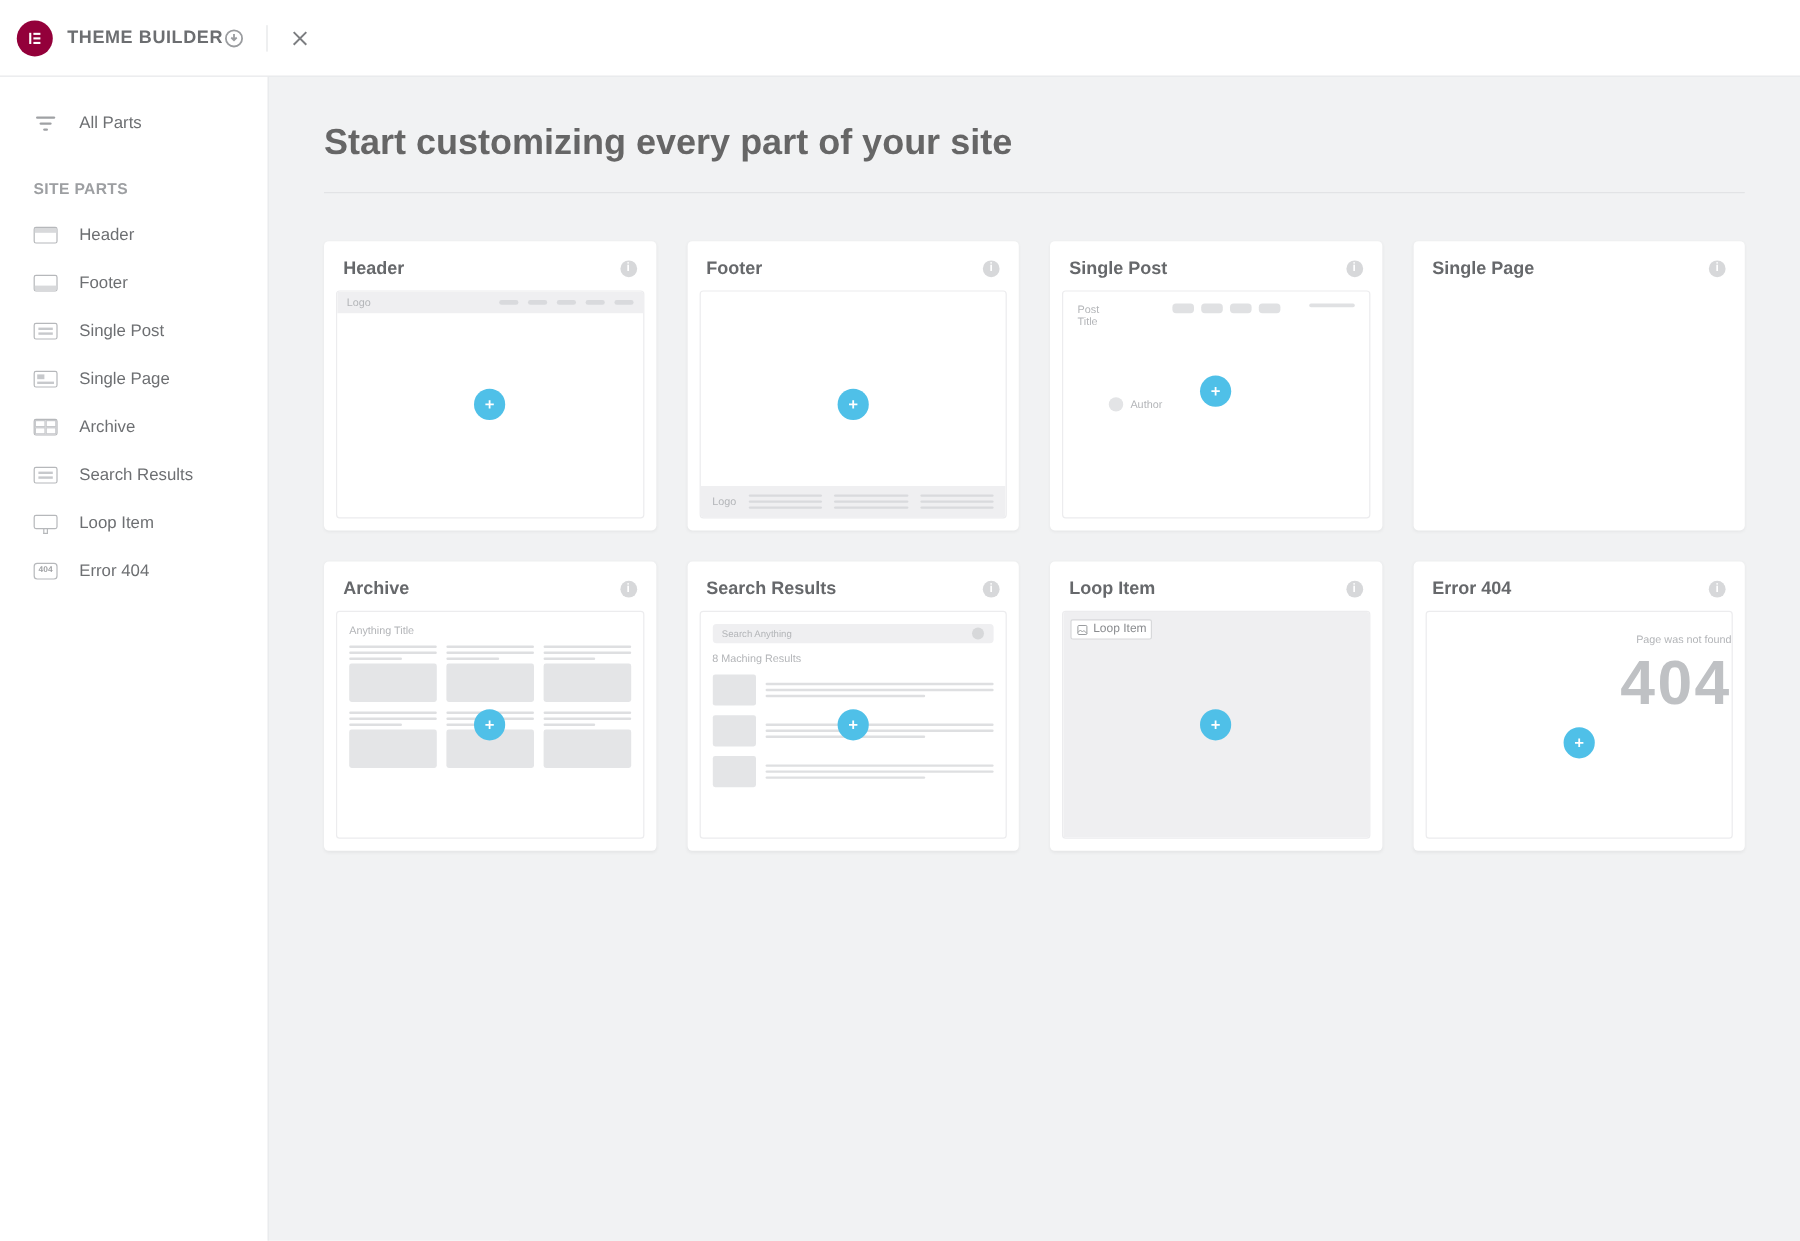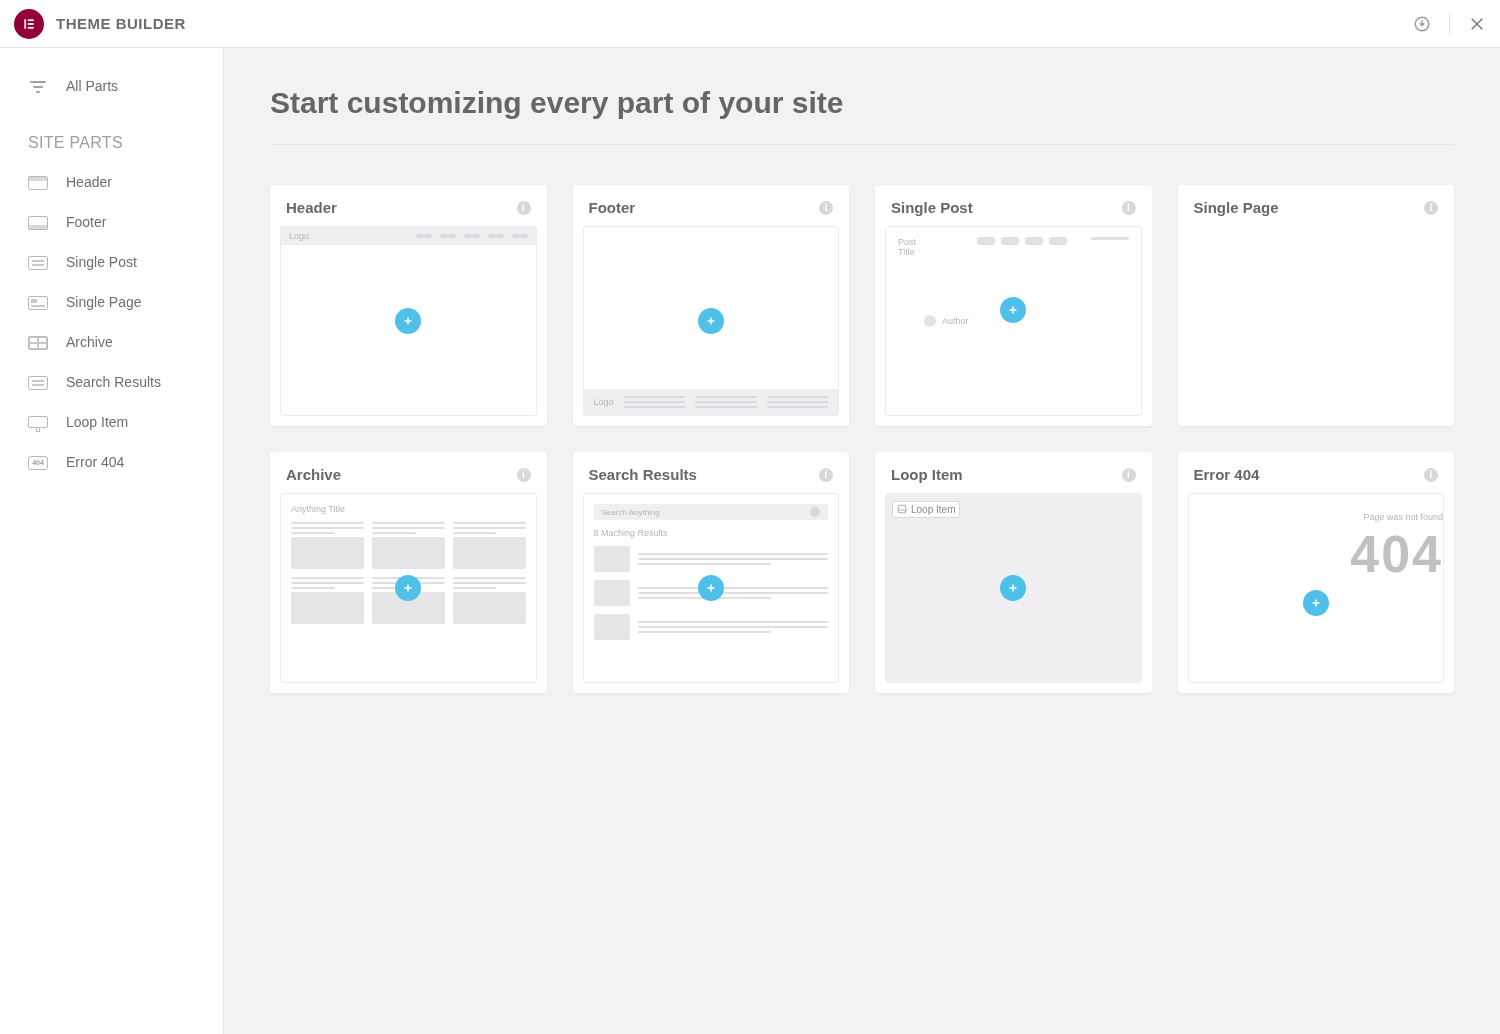--- a/index.html
+++ b/index.html
@@ -10,21 +10,21 @@
     --muted:#9ea1a6;
     --muted2:#c7c9cc;
     --accent:#4fc0e8;
     --brand:#93003a;
   }
   *{box-sizing:border-box;font-family:Helvetica,Arial,sans-serif}
   html,body{margin:0;padding:0;height:100%}
   body{background:#fff;color:var(--text);}
 
   .topbar{
-    height:48px;display:flex;align-items:center;justify-content:space-between;
+    height:64px;display:flex;align-items:center;
     padding:4px 14px;border-bottom:1px solid var(--border);background:#fff;
   }
   .brand{display:flex;align-items:center;gap:12px}
   .brand-logo{
     width:30px;height:30px;border-radius:50%;background:var(--brand);
     display:flex;align-items:center;justify-content:center;color:#fff;font-weight:700;font-size:14px;
   }
   .brand-title{font-size:15px;letter-spacing:.5px;font-weight:700;color:#6c6e71}
   .top-actions{display:flex;align-items:center;gap:18px;color:#8a8c8f}
   .top-divider{width:1px;height:22px;background:var(--border)}
@@ -59,21 +59,21 @@
   .side-icon.page::after{content:"";position:absolute;left:2px;right:2px;bottom:2px;height:2px;background:#c7c9cc}
 
   .side-icon.grid{border:1.5px solid #b6b8bb;border-radius:2px;height:14px;top:1px;display:grid;grid-template-columns:1fr 1fr;grid-template-rows:1fr 1fr}
   .side-icon.grid span{border:1px solid #c7c9cc}
 
   .side-icon.monitor{border:1.5px solid #b6b8bb;border-radius:2px;height:12px;top:0}
   .side-icon.monitor::after{content:"";position:absolute;left:7px;right:7px;bottom:-5px;height:4px;border-bottom:1.5px solid #b6b8bb;border-left:1.5px solid #b6b8bb;border-right:1.5px solid #b6b8bb}
 
   .side-icon.err{border:1.5px solid #b6b8bb;border-radius:3px;height:14px;top:1px;font-size:7px;line-height:11px;text-align:center;color:#9fa1a4;font-weight:700}
 
-  .side-label{font-size:16px;letter-spacing:.3px;color:#9d9fa2;font-weight:400;padding:28px 28px 10px}
+  .side-label{font-size:13px;letter-spacing:.3px;color:#9d9fa2;font-weight:700;padding:28px 28px 10px}
 
   .main{flex:1;background:var(--bg);padding:38px 46px;overflow:auto}
   .heading{font-size:30px;font-weight:700;color:#666;padding-bottom:24px;border-bottom:1px solid #e2e3e5;margin-bottom:40px}
 
   .cards{display:grid;grid-template-columns:repeat(4,1fr);gap:26px}
   .card{background:#fff;border-radius:4px;box-shadow:0 1px 3px rgba(0,0,0,.05);display:flex;flex-direction:column;position:relative}
   .card-head{display:flex;align-items:center;justify-content:space-between;padding:14px 16px 10px}
   .card-title{font-size:15px;font-weight:600;color:#66686b}
   .info-dot{width:14px;height:14px;border-radius:50%;background:#d7d8da;color:#fff;font-size:10px;font-weight:700;display:flex;align-items:center;justify-content:center;cursor:default}
   .card-body{flex:1;margin:0 10px 10px;border:1px solid #ececee;border-radius:3px;position:relative;min-height:190px;overflow:hidden;background:#fff}

